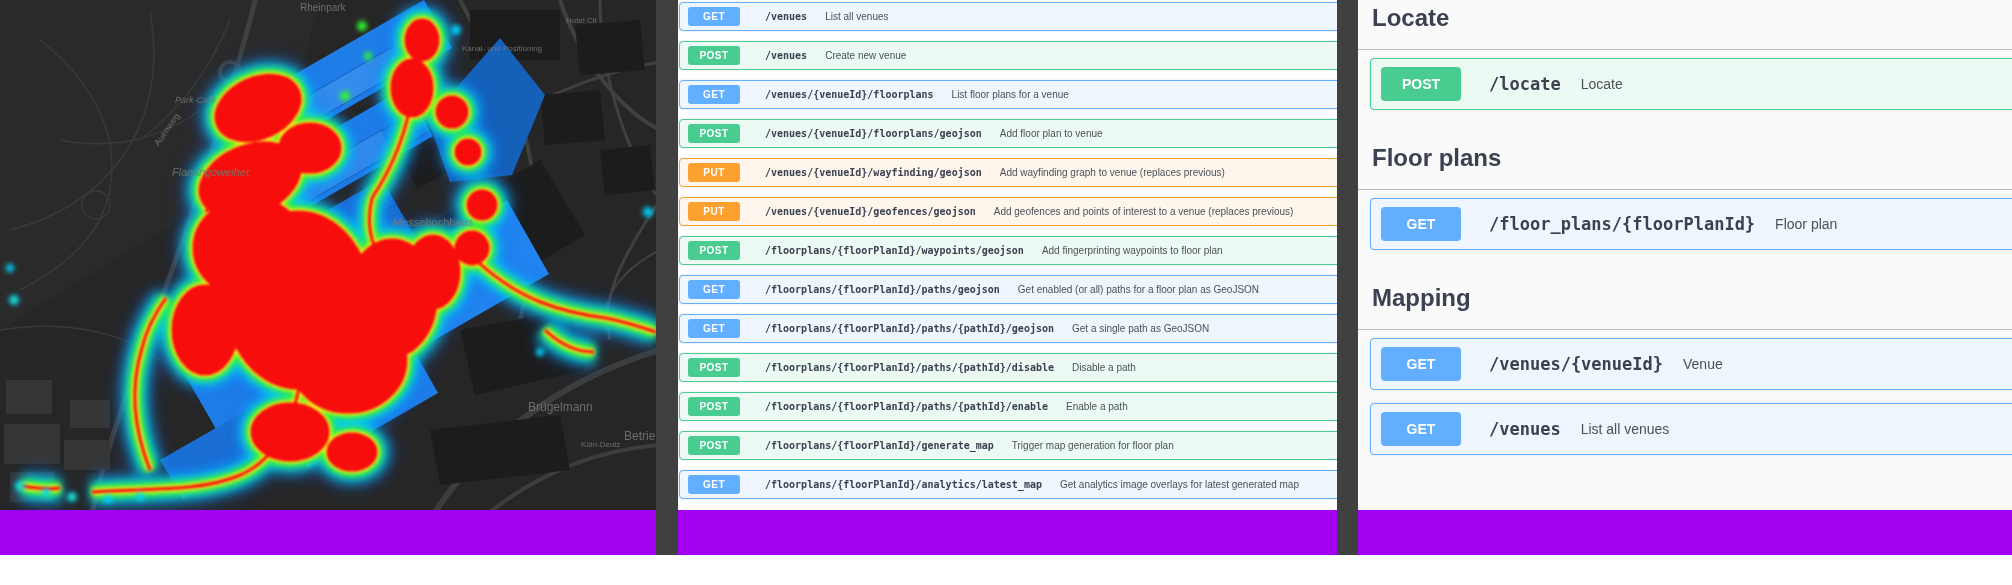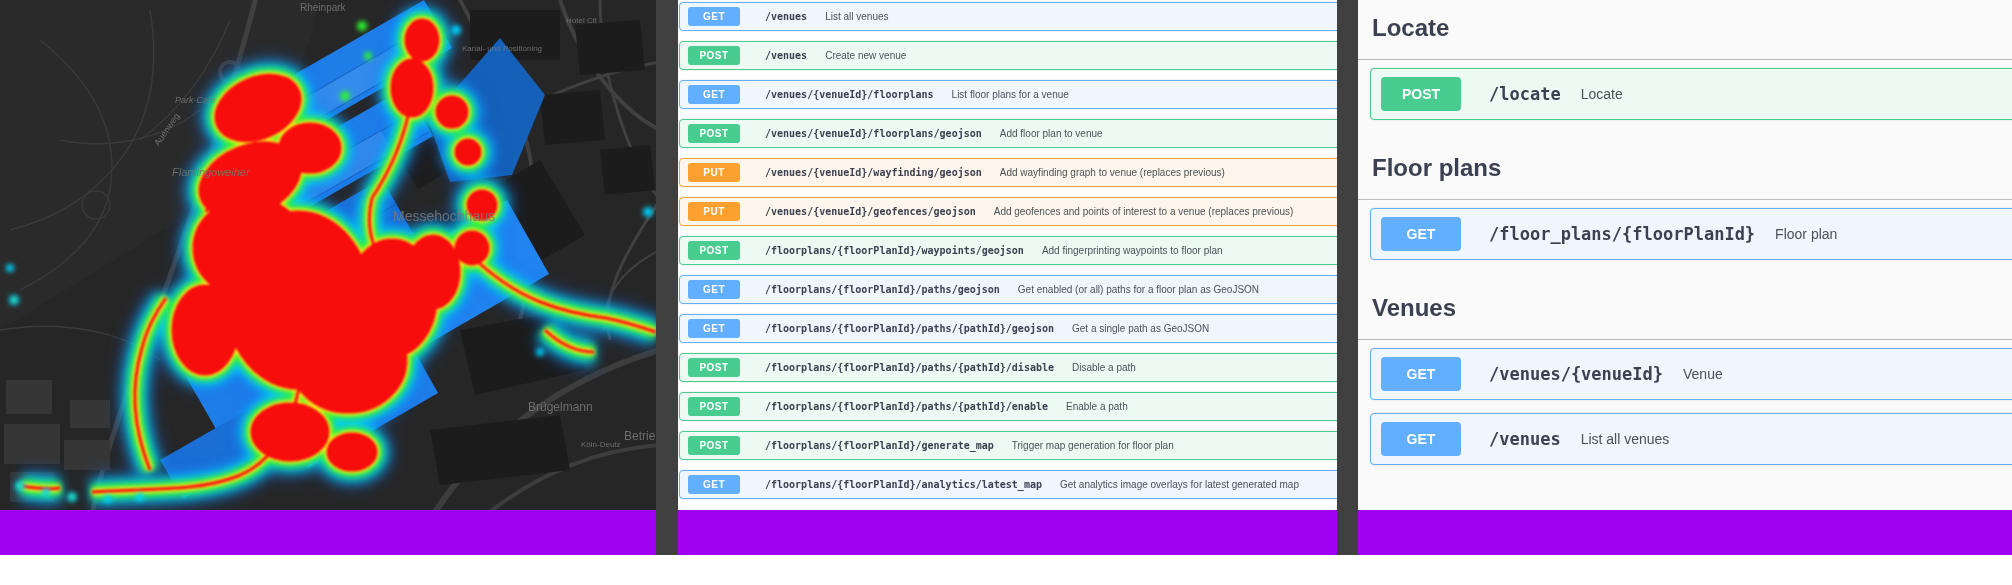--- a/index.html
+++ b/index.html
@@ -40,21 +40,21 @@
   .m-put .badge{background:#fca130;}
   
   .ep-list{padding-top:2px;}
   .ep-list .ep-row{height:29px;margin:0 -6px 10px 1px;}
   .ep-list .badge{width:52px;height:19px;font-size:10px;margin-left:8px;letter-spacing:.5px;}
   .ep-list .path{font-size:10px;margin-left:19px;}
   .ep-list .desc{font-size:10px;margin-left:12px;}
   
   .sections{padding-top:4px;}
   .sec{margin-top:34px;}
-  .sec:first-child{margin-top:10px;}
+  .sec:first-child{margin-top:0;}
   .sec h2{margin:0 0 0 14px;font-size:24px;font-weight:700;color:#3b4151;}
   .sec .divider{border:none;border-top:1px solid #b9bcc0;margin:17px 0 8px 0;}
   .sec .ep-row{height:52px;margin:0 -8px 13px 12px;}
   .sec .badge{width:80px;height:34px;font-size:14px;margin-left:10px;border-radius:4px;}
   .sec .path{font-size:17px;margin-left:22px;}
   .sec .desc{font-size:14px;margin-left:14px;}
 </style>
 </head>
 <body>
 
@@ -205,21 +205,21 @@
             <circle cx="72" cy="497" r="2.4"></circle>
               <circle cx="14" cy="300" r="2.2"></circle>
           </g>
         </g>
       </svg>
       <div id="map-labels">
           <span class="map-label" style="left: 300px; top: 2px; font-size: 10px;">Rheinpark</span>
           <span class="map-label" style="left: 175px; top: 95px; font-size: 9px; font-style: italic;">Park-Café</span>
           <span class="map-label it" style="left: 172px; top: 166px; font-size: 11px;">Flamingoweiher</span>
           <span class="map-label" style="left: 152px; top: 142px; font-size: 9px; transform: rotate(-55deg);">Auenweg</span>
-          <span class="map-label" style="left: 393px; top: 208px; font-size: 14px;">Messehochhaus</span>
+          <span class="map-label" style="left: 393px; top: 216px; font-size: 11px;">Messehochhaus</span>
           <span class="map-label" style="left: 462px; top: 44px; font-size: 8px;">Kanal- und Positioning</span>
           <span class="map-label" style="left: 566px; top: 16px; font-size: 8px;">Hotel Cit</span>
           <span class="map-label" style="left: 584px; top: 429px; font-size: 12px; padding-left: 40px;">Betriebsw.</span>
           <span class="map-label" style="left: 581px; top: 440px; font-size: 8px;">Köln-Deutz</span>
           <span class="map-label" style="left: 528px; top: 400px; font-size: 12px;">Brügelmann</span>
         </div>
     </div>
     <div class="banner">
       <span>Data API</span>
     </div>
@@ -316,21 +316,21 @@
     <hr class="divider">
     <div class="rows">
             <div class="ep-row m-get">
     <span class="badge">GET</span>
     <span class="path">/floor_plans/{floorPlanId}</span>
     <span class="desc">Floor plan</span>
   </div>
           </div>
   </div>
         <div class="sec">
-    <h2>Venues</h2>
+    <h2>Mapping</h2>
     <hr class="divider">
     <div class="rows">
             <div class="ep-row m-get">
     <span class="badge">GET</span>
     <span class="path">/venues/{venueId}</span>
     <span class="desc">Venue</span>
   </div>
             <div class="ep-row m-get">
     <span class="badge">GET</span>
     <span class="path">/venues</span>

